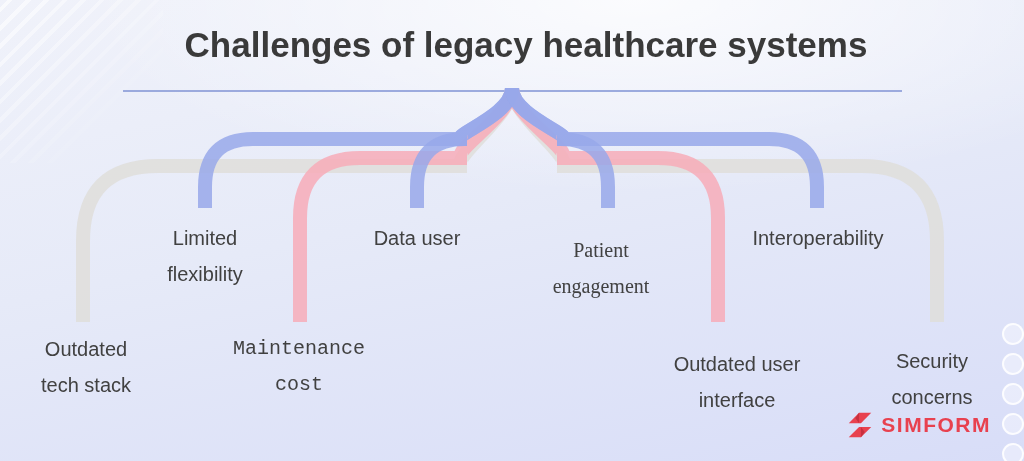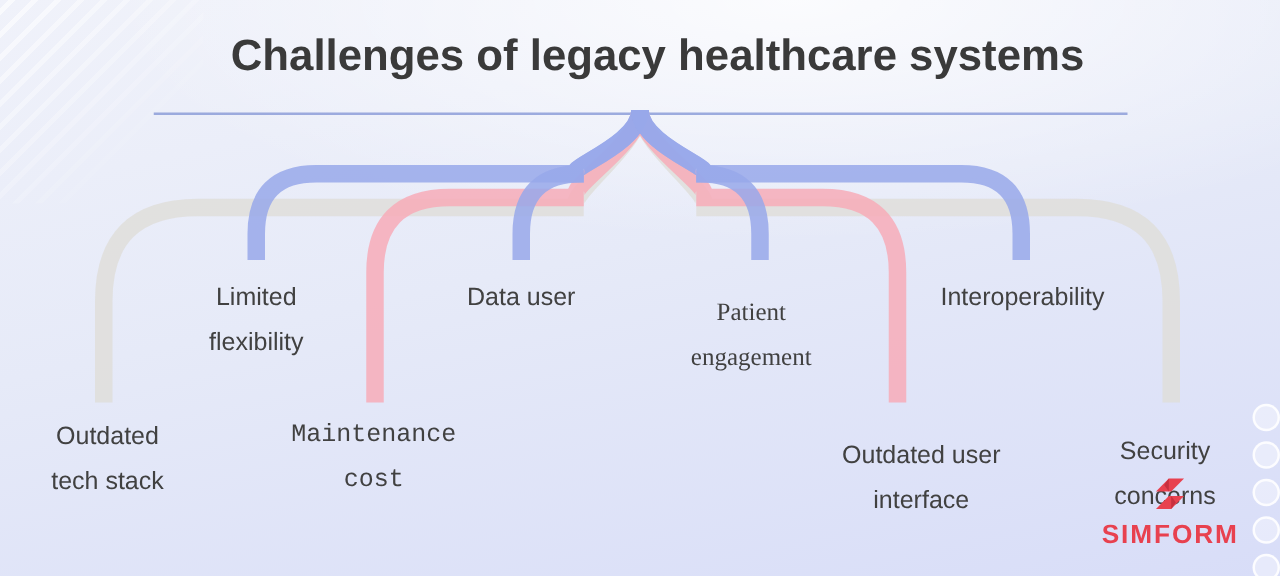--- a/index.html
+++ b/index.html
@@ -23,21 +23,21 @@
   .underline{position:absolute;left:123px;top:90px;width:779px;height:2px;background:#8d9ed8;opacity:.85;}
   #diagram{position:absolute;left:0;top:0;}
   .branch-label{
     position:absolute;transform:translateX(-50%);text-align:center;
     font-size:20px;line-height:36px;color:#414141;white-space:pre-line;
   }
   .dot{
     position:absolute;left:1002px;width:22px;height:22px;border-radius:50%;box-sizing:border-box;
     background:rgba(255,255,255,.38);border:2px solid rgba(255,255,255,.85);
   }
-  .logo{position:absolute;right:33px;bottom:21px;display:flex;align-items:center;gap:6px;flex-direction:column;}
+  .logo{position:absolute;right:33px;bottom:21px;display:flex;align-items:center;gap:6px;}
   .logo-icon{width:30px;height:30px;}
   .logo-text{font-size:21px;font-weight:700;color:#e8414f;letter-spacing:1.5px;}
 </style>
 </head>
 <body>
 
 <div class="canvas">
   <div class="streaks"></div>
 
   <h1 class="title">Challenges of legacy healthcare systems</h1>

